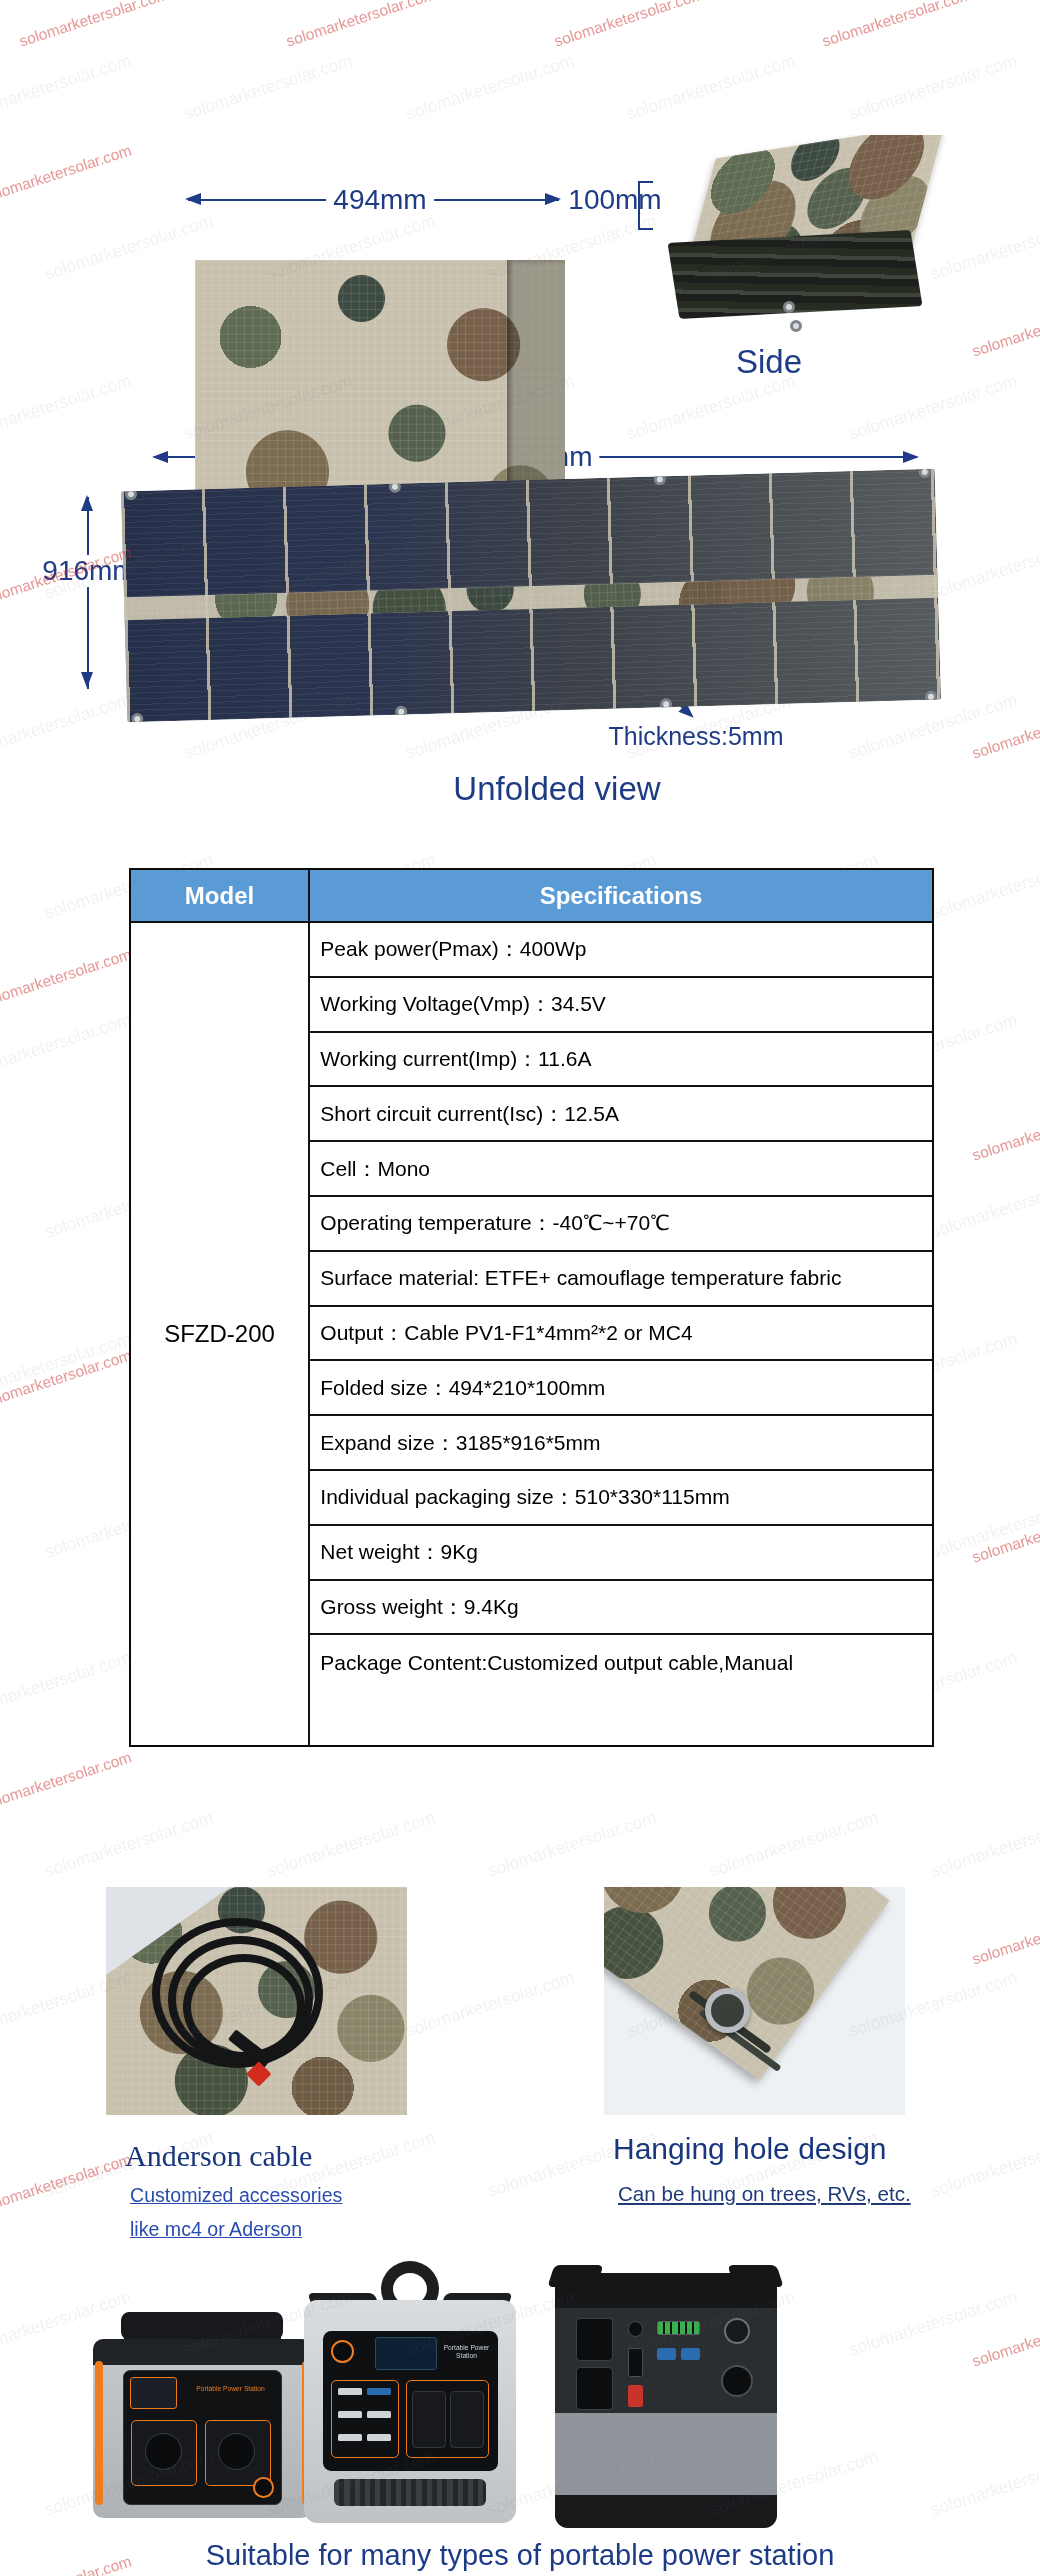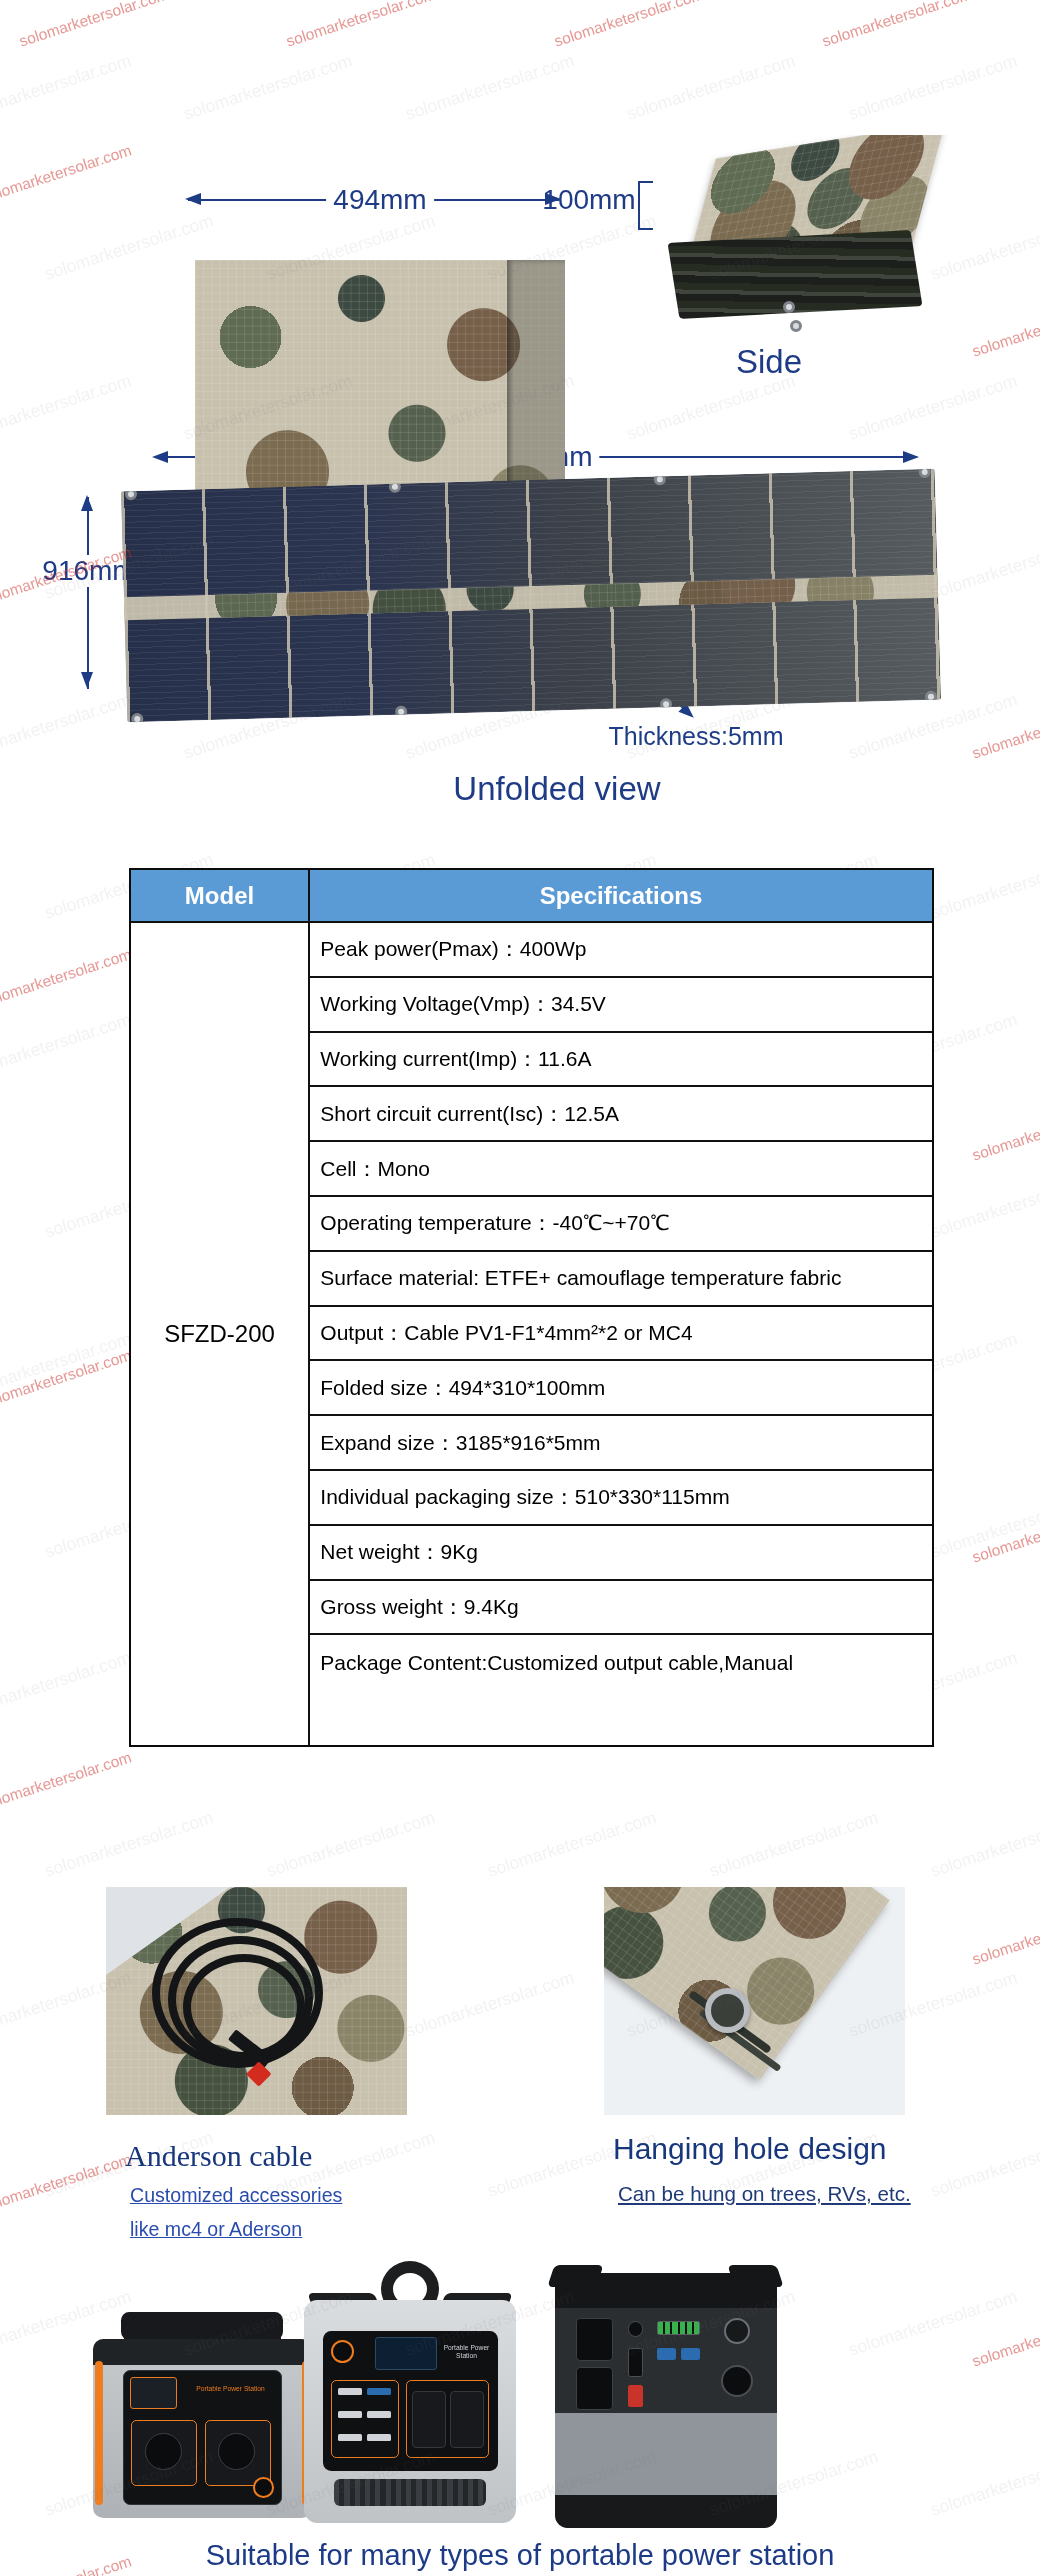--- a/index.html
+++ b/index.html
@@ -81,21 +81,21 @@
     <div class="grommet" style="left:-2.1px;bottom:41px;"></div>
   </div>
 
   <div class="vline" style="left:434px;top:286px;height:348px;"></div>
   <div class="ah ah-up" style="left:428px;top:283px;"></div>
   <div class="ah ah-down" style="left:428px;top:618px;"></div>
   <div class="dim-label" style="left:435px;top:461px;">310mm</div>
 
   <div class="caption" style="left:246px;top:353px;">Front</div>
 
-  <div class="dim-label" style="left:589px;top:200px;background:transparent;">100mm</div>
+  <div class="dim-label" style="left:615px;top:200px;background:transparent;">100mm</div>
   <div style="position:absolute;left:638px;top:181px;width:13.4px;height:45px;border-left:2.6px solid #1e3b86;border-top:2.6px solid #1e3b86;border-bottom:2.6px solid #1e3b86;z-index:2;"></div>
 
   <div class="photo" style="left:660px;top:135px;width:302px;height:210px;background:#fff;">
     <div class="camo" style="position:absolute;left:36px;top:9.3px;width:232px;height:130px;transform:rotate(-9deg) skewX(-24deg);box-shadow:0 3.1px 7.2px rgba(0,0,0,.25);"></div>
     <div style="position:absolute;left:14.4px;top:101px;width:242px;height:77px;transform:rotate(-9deg) skewY(6deg);background:repeating-linear-gradient(4deg,#1c1f1c 0 7.2px,#3f453d 7.2px 11.3px,#262c22 11.3px 18.5px);border-radius:4.1px;"></div>
     <div class="grommet" style="left:123px;top:166px;"></div>
     <div class="grommet" style="left:130px;top:185px;"></div>
   </div>
 
   <div class="caption" style="left:769px;top:343px;">Side</div>
@@ -135,21 +135,21 @@
     <div class="th">Specifications</div>
     <div class="model-cell">SFZD-200</div>
     <div class="spec-cell">Peak power(Pmax)：400Wp</div>
     <div class="spec-cell">Working Voltage(Vmp)：34.5V</div>
     <div class="spec-cell">Working current(Imp)：11.6A</div>
     <div class="spec-cell">Short circuit current(Isc)：12.5A</div>
     <div class="spec-cell">Cell：Mono</div>
     <div class="spec-cell">Operating temperature：-40℃~+70℃</div>
     <div class="spec-cell">Surface material: ETFE+ camouflage temperature fabric</div>
     <div class="spec-cell">Output：Cable PV1-F1*4mm²*2 or MC4</div>
-    <div class="spec-cell">Folded size：494*310*100mm</div>
+    <div class="spec-cell">Folded size：494*210*100mm</div>
     <div class="spec-cell">Expand size：3185*916*5mm</div>
     <div class="spec-cell">Individual packaging size：510*330*115mm</div>
     <div class="spec-cell">Net weight：9Kg</div>
     <div class="spec-cell">Gross weight：9.4Kg</div>
     <div class="spec-cell">Package Content:Customized output cable,Manual</div>
   </div>
 
   <div class="photo camo" style="left:106px;top:1887px;width:301px;height:228px;">
     <div style="position:absolute;left:0;top:0;width:124px;height:88px;background:#dfe3e8;clip-path:polygon(0 0,100% 0,0 100%);"></div>
     <div class="ring" style="left:46px;top:31px;width:155px;height:134px;"></div>

